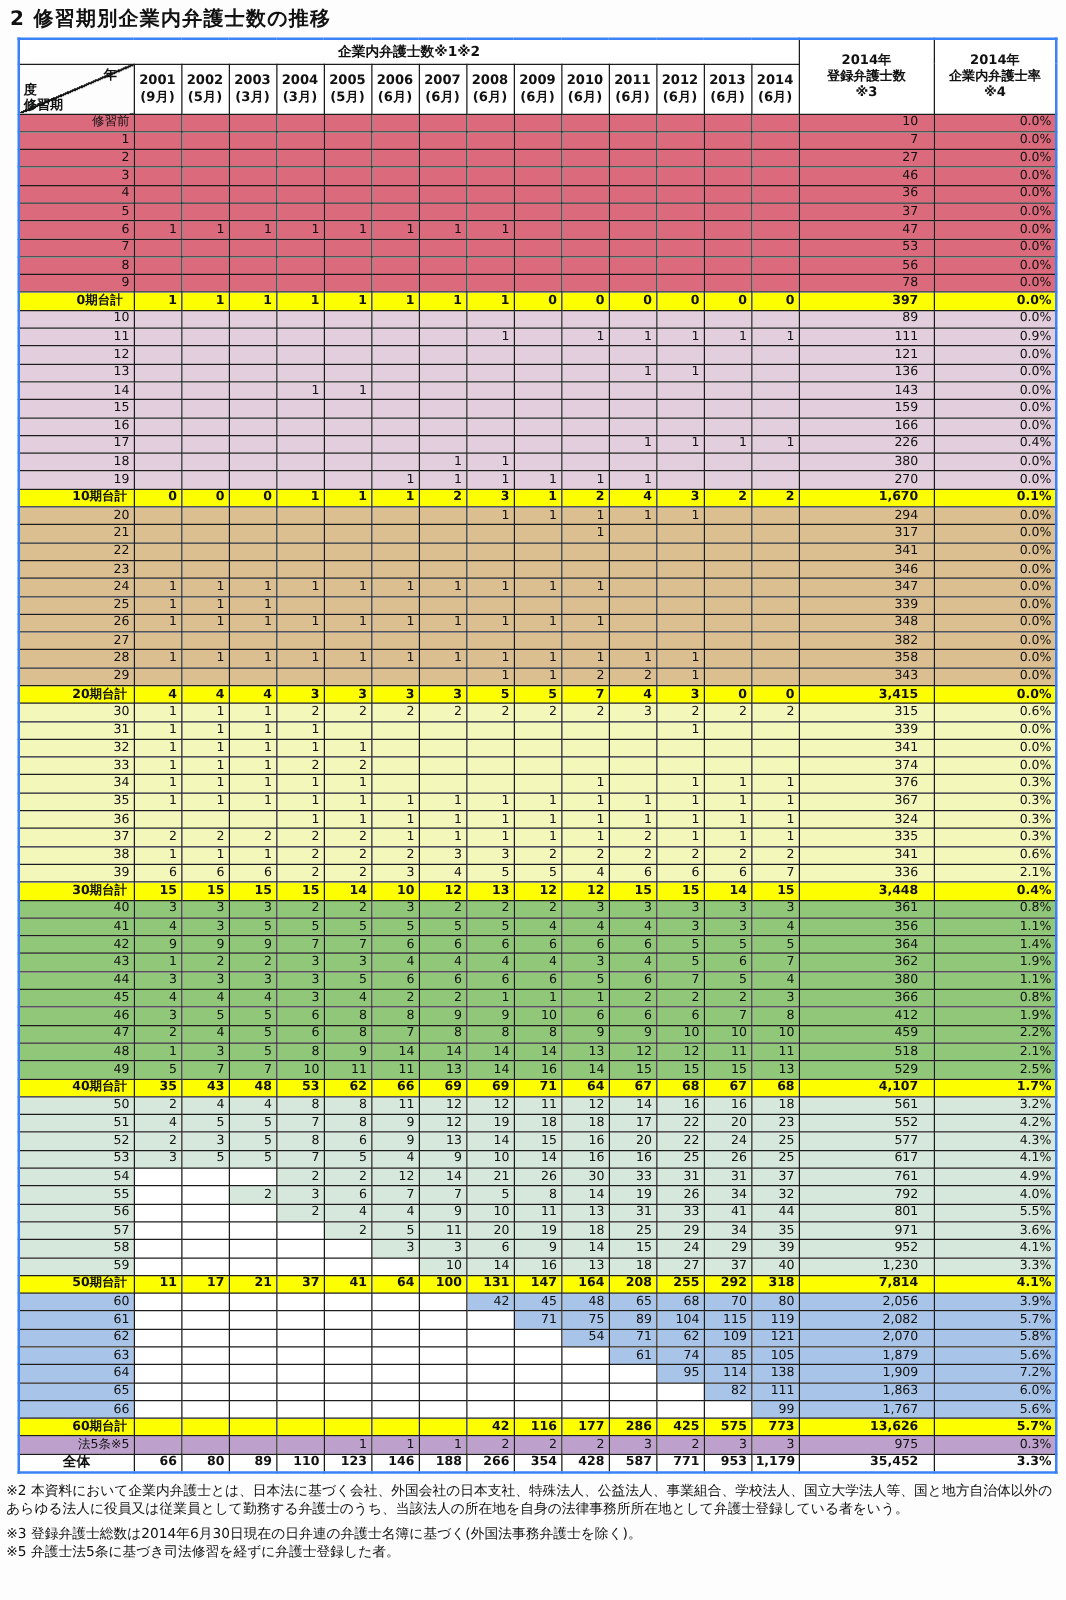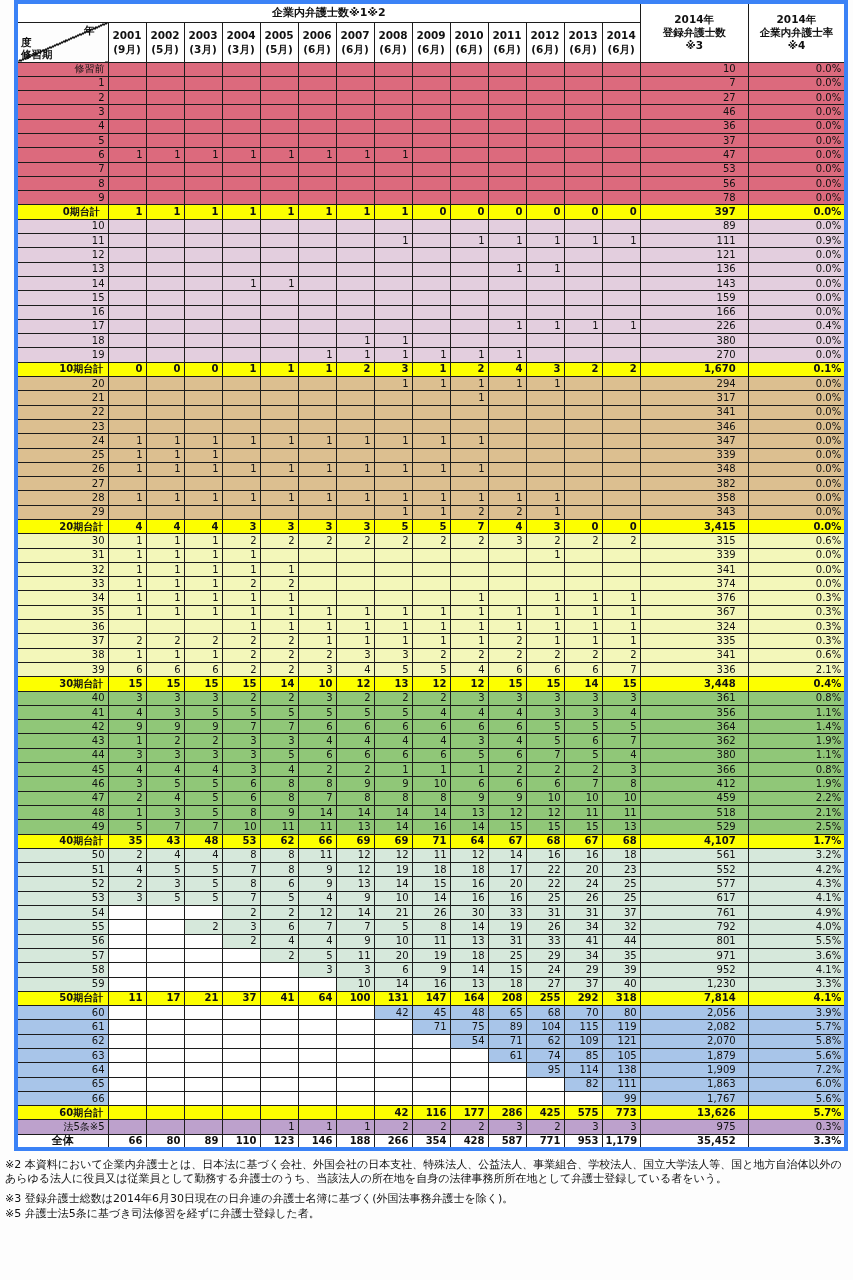--- a/index.html
+++ b/index.html
@@ -1,20 +1,20 @@
 <!DOCTYPE html>
 <html><head>
 <meta charset="utf-8">
 <style>
   * { margin:0; padding:0; box-sizing:border-box; }
   body { font-family:"DejaVu Sans", sans-serif; background:#fff; color:#111; }
   .page { width:853px; height:1280px; background:#fdfdfd; overflow:hidden; position:relative; }
   .title { font-size:16px; font-weight:bold; padding:5px 0 4px 8px; letter-spacing:1px; }
   table.main { border-collapse:collapse; margin-left:14px; table-layout:fixed; width:830px;
-               border:4px solid #3b82f6; }
+               border:2px solid #3b82f6; }
   table.main th, table.main td { border:1px solid #1c1c1c; overflow:hidden; }
   col.c-label { width:92px; }
   col.c-year  { width:38px; }
   col.c-reg   { width:108px; }
   col.c-rate  { width:98px; }
   thead th { font-weight:bold; background:#fff; }
   th.group { height:20px; font-size:11px; text-align:center; }
   th.tall  { font-size:10.5px; white-space:pre-line; line-height:1.25; text-align:center; vertical-align:middle; }
   tr.yrow th { height:40px; }
   th.yh { font-size:10.5px; white-space:pre-line; line-height:1.35; text-align:center; vertical-align:middle; font-weight:bold; }
@@ -42,20 +42,21 @@
   tr.row-overall td.lbl { text-align:center; font-size:11px; }
   tbody td.blank { background:#ffffff; }
   .footnotes { margin:7px 6px 0 5px; font-size:11px; line-height:1.32; }
   .fn { margin-bottom:1px; }
   .fn-gap { margin-top:5px; }
 </style>
 </head>
 <body>
 
 <div class="page">
+  <div class="title">2 修習期別企業内弁護士数の推移</div>
 
   <table class="main">
     <colgroup>
       <col class="c-label">
       <col class="c-year">
         <col class="c-year">
         <col class="c-year">
         <col class="c-year">
       <col class="c-year">
         <col class="c-year">

